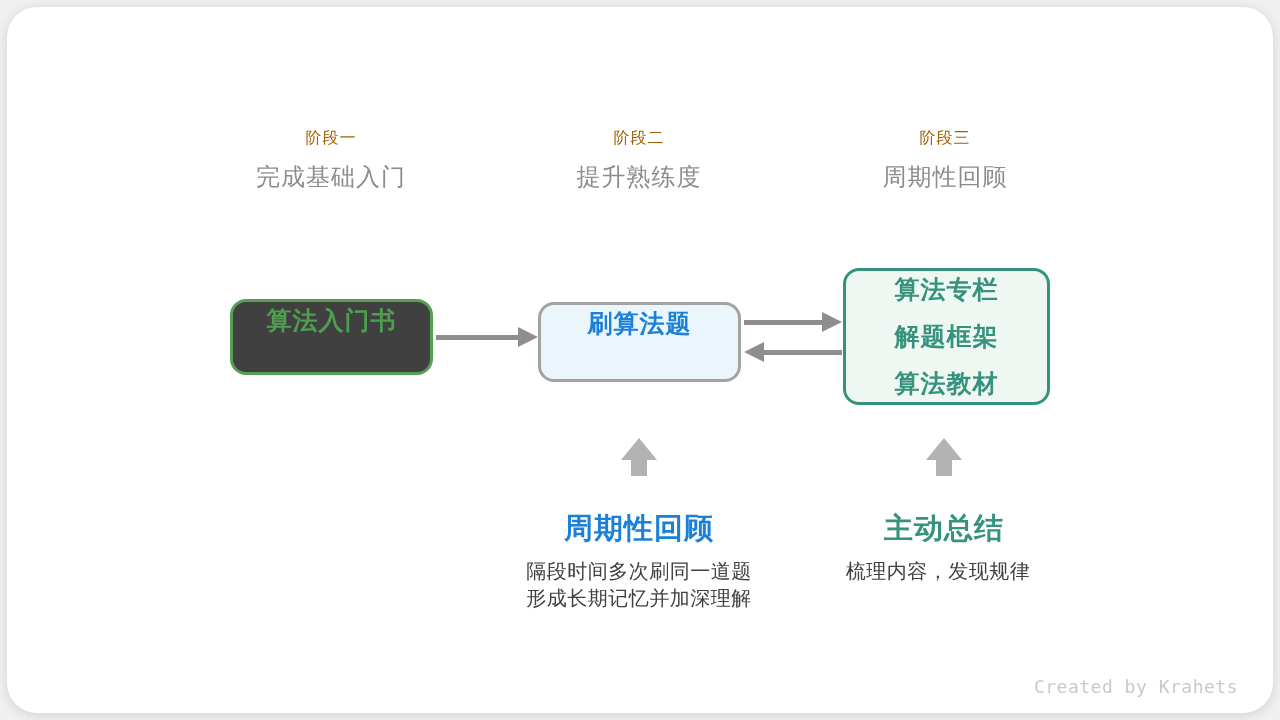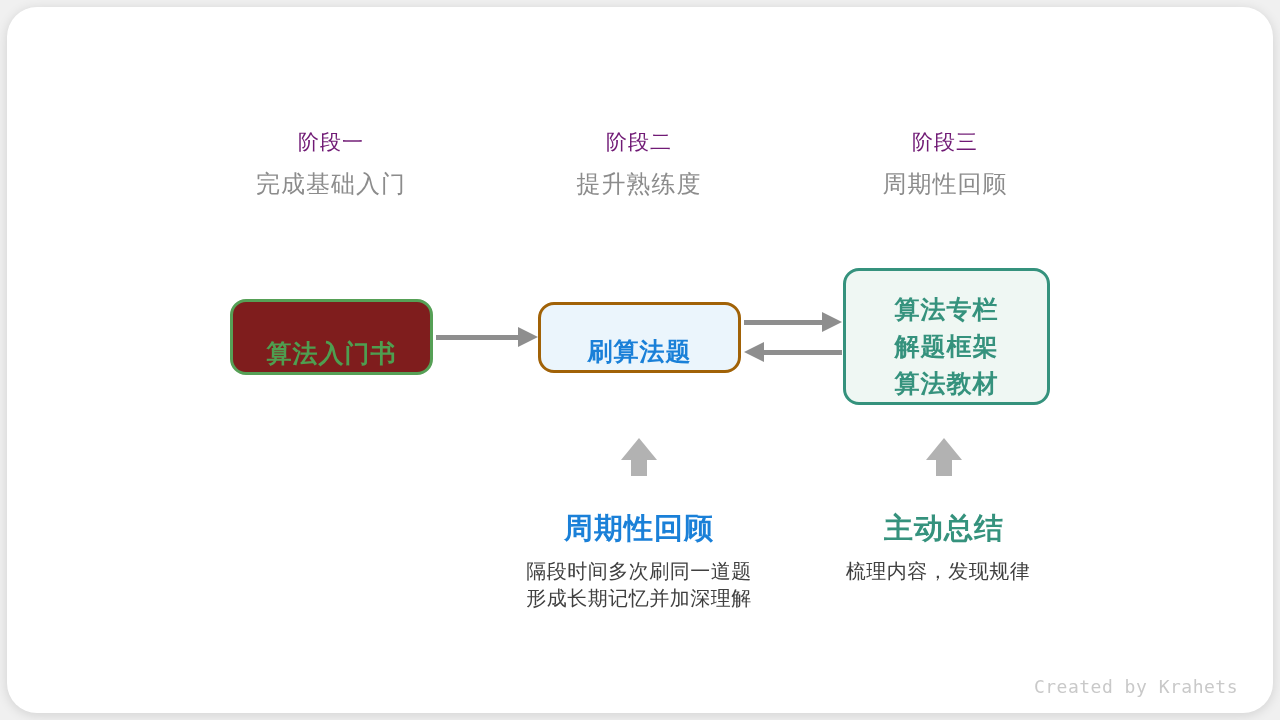--- a/index.html
+++ b/index.html
@@ -19,22 +19,22 @@
   }
   
   .stage-header {
     position: absolute;
     width: 240px;
     text-align: center;
     top: 128px;
   }
   .stage-header .stage-label {
     display: block;
-    font-size: 21px;
-    color: #701a75;
+    font-size: 16px;
+    color: #a16207;
     font-weight: 400;
     letter-spacing: 1px;
   }
   .stage-header .stage-title {
     display: block;
     margin-top: 12px;
     font-size: 24px;
     color: #8c8c8c;
     font-weight: 400;
     letter-spacing: 1px;
@@ -43,35 +43,35 @@
   .stage-2 { left: 519px; }
   .stage-3 { left: 825px; }
   
   .node {
     position: absolute;
     box-sizing: border-box;
     border-radius: 16px;
     display: flex;
     flex-direction: column;
     align-items: center;
-    justify-content: flex-end;
+    justify-content: space-between;
     font-weight: 700;
     font-size: 25px;
     letter-spacing: 1px;
     line-height: 37px;
   }
   .node-green {
     left: 230px; top: 299px; width: 203px; height: 76px;
     border: 3px solid #56a056;
-    background: #7f1d1d;
+    background: #404040;
     color: #4e9e50;
   }
   .node-blue {
-    left: 538px; top: 302px; width: 203px; height: 71px;
-    border: 3px solid #a16207;
+    left: 538px; top: 302px; width: 203px; height: 80px;
+    border: 3px solid #a3a3a3;
     background: #ebf5fc;
     color: #1a80d8;
   }
   .node-teal {
     left: 843px; top: 268px; width: 207px; height: 137px;
     border: 3px solid #35927d;
     background: #eff7f3;
     color: #35927d;
   }
   

